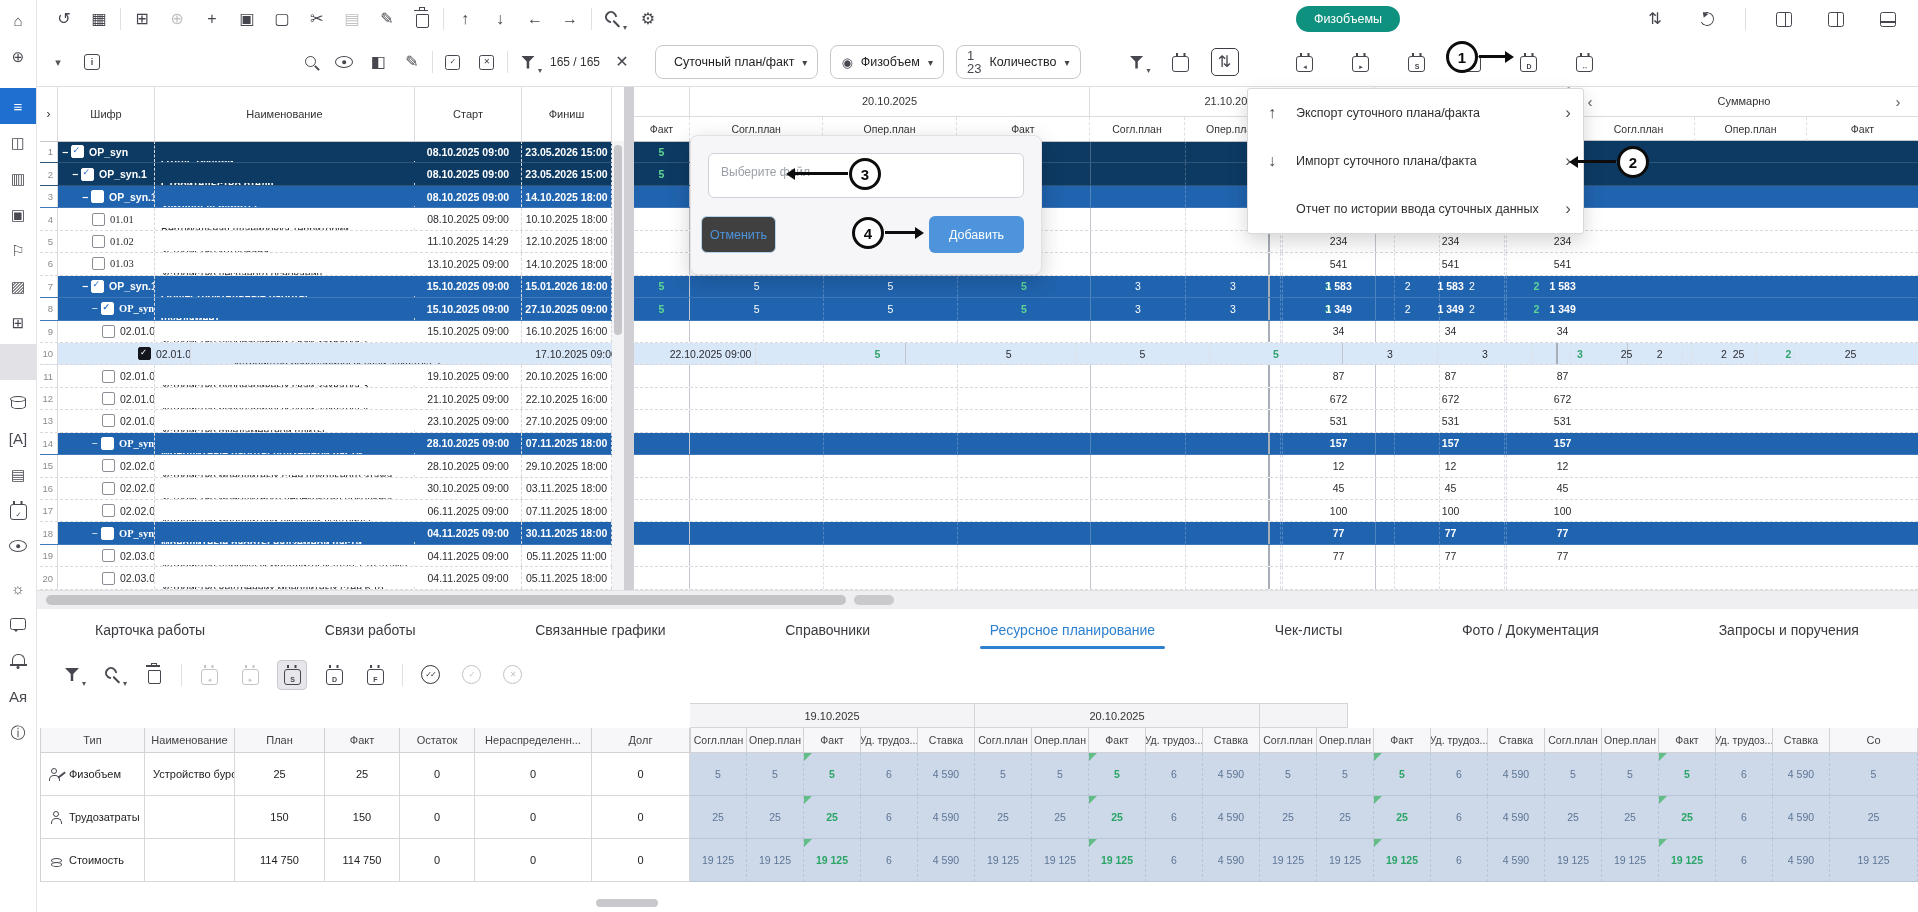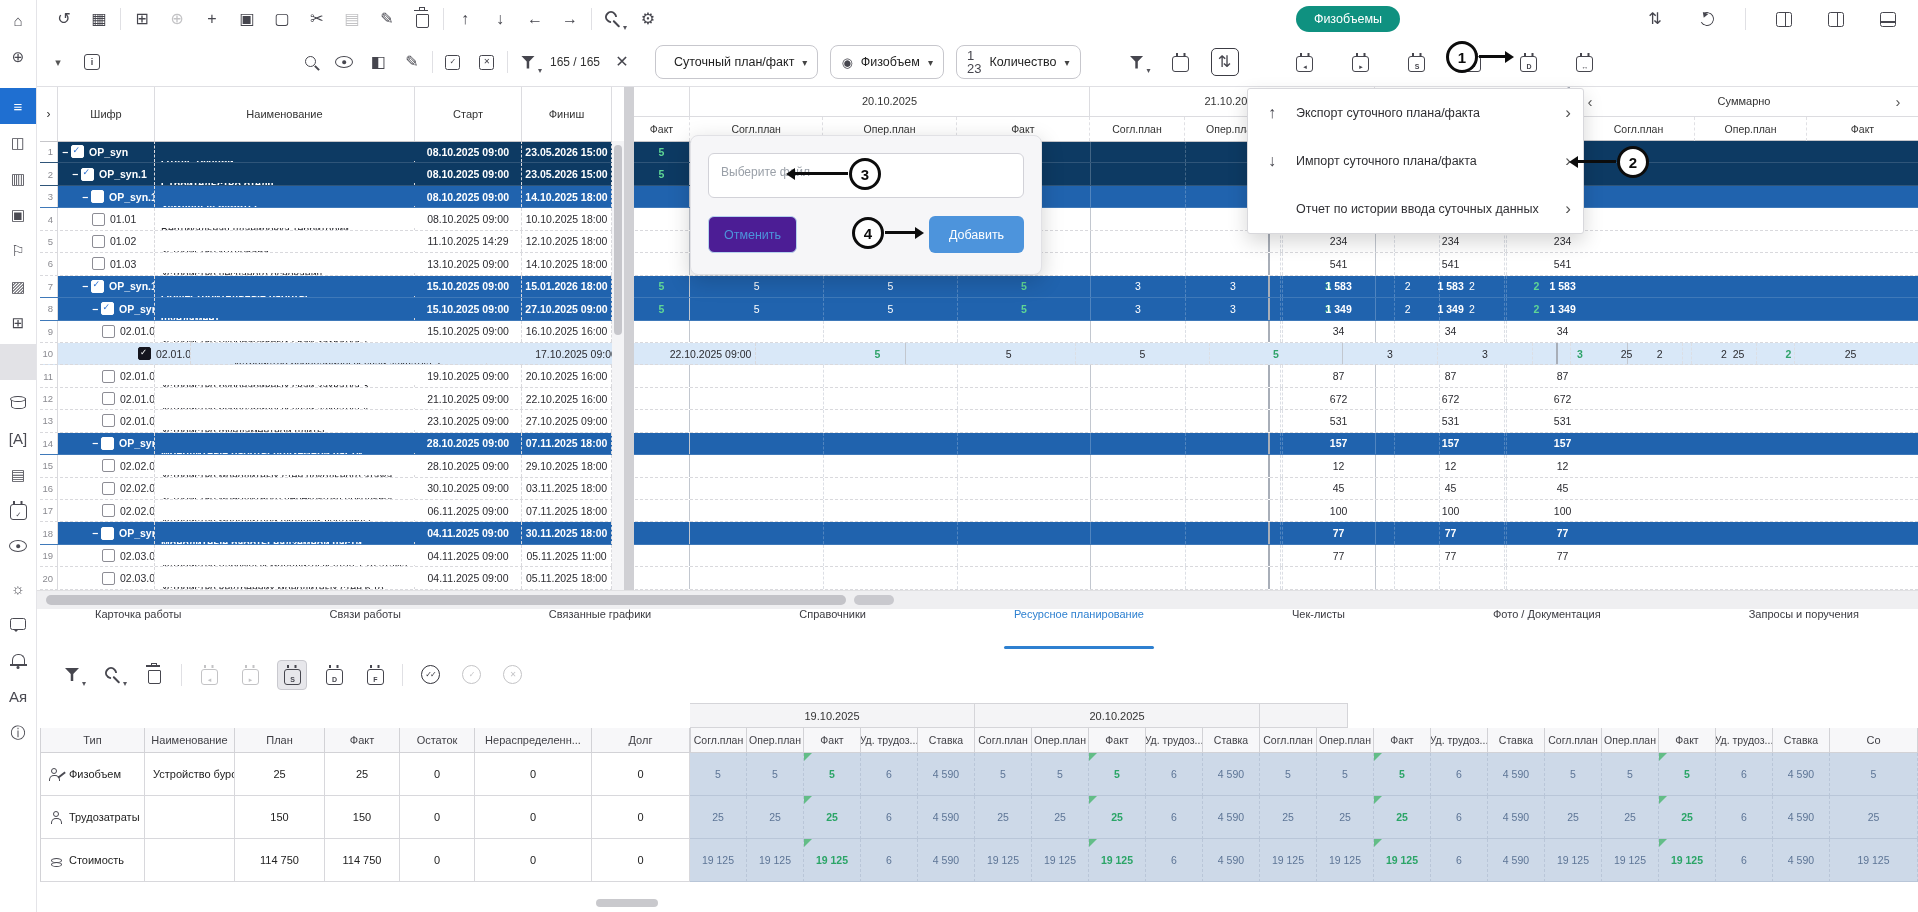--- a/index.html
+++ b/index.html
@@ -98,21 +98,21 @@
   #shead .r2 .hcell{width:112px;border-left:1px dashed #e0e0e4;font-size:10.5px;}
   #shead .sliv{width:12px;border-left:none;overflow:hidden;}
   
   #rows{left:40px;top:141px;width:1878px;height:449px;overflow:hidden;z-index:1;}
   .trow{display:flex;height:22.45px;box-sizing:border-box;align-items:stretch;font-size:10.5px;border-bottom:1px dashed #d9d9dd;background:#fff;cursor:default;}
   .trow.dark{background:#0d3a63;color:#fff;font-weight:bold;border-bottom:1px solid rgba(255,255,255,.14);}
   .trow.blue{background:#2063ae;color:#fff;font-weight:bold;border-bottom:1px solid rgba(255,255,255,.14);}
   .trow.sel{background:#d9e8f8;gap:36px;}
   .rnum{width:18px;background:#fff;color:#8a8a90;font-size:9.5px;font-weight:normal;display:flex;align-items:center;justify-content:flex-end;padding-right:4px;box-sizing:border-box;border-right:1px solid #dadade;flex:none;}
   .codecell{width:97px;display:flex;align-items:center;box-sizing:border-box;border-right:1px dashed #d9d9dd;flex:none;overflow:hidden;white-space:nowrap;}
-  .lvl0 .codecell{padding-left:4px;}.lvl1 .codecell{padding-left:14px;}.lvl2 .codecell{padding-left:24px;}.lvl3 .codecell{padding-left:34px;}.lvl4 .codecell{padding-left:44px;}
+  .lvl0 .codecell{padding-left:4px;}.lvl1 .codecell{padding-left:14px;}.lvl2 .codecell{padding-left:24px;}.lvl3 .codecell{padding-left:34px;font-family:Liberation Serif, serif;}.lvl4 .codecell{padding-left:44px;}
   .m{display:none;width:9px;flex:none;font-weight:bold;}
   .par .m{display:inline-block;}
   .cb{width:11px;height:11px;border:1.3px solid #8d8d95;border-radius:2px;background:#fff;margin-right:5px;position:relative;flex:none;cursor:pointer;}
   .dark .cb,.blue .cb{border-color:#fff;}
   .chk .cb::after{content:"✓";position:absolute;left:0.5px;top:-1.5px;font-size:9px;color:#2a6fd0;font-weight:bold;}
   .chkd .cb{background:#15151e;border-color:#15151e;}
   .chkd .cb::after{content:"✓";position:absolute;left:1px;top:-1px;font-size:8.5px;color:#fff;}
   .namecell{width:260px;display:flex;align-items:center;padding-left:6px;box-sizing:border-box;border-right:1px dashed #d9d9dd;flex:none;overflow:hidden;white-space:nowrap;margin-top:20px;}
   .startcell,.fincell{display:flex;align-items:center;justify-content:center;box-sizing:border-box;border-right:1px dashed #d9d9dd;flex:none;overflow:hidden;white-space:nowrap;}
   .startcell{width:107px;}.fincell{width:90px;}
@@ -134,35 +134,35 @@
   #vscr .th{position:absolute;left:2px;top:4px;width:8px;height:190px;background:#c6c6cb;border-radius:4px;}
   #split{left:624px;top:38px;width:10px;height:570px;background:#d0d0d4;z-index:4;}
   #hscr{left:36px;top:590px;right:0;height:18px;background:#efeff1;border-top:1px solid #e0e0e2;z-index:4;}
   #hscr .th1{position:absolute;left:10px;top:4px;width:800px;height:10px;background:#c3c3c8;border-radius:5px;}
   #hscr .th2{position:absolute;left:818px;top:4px;width:40px;height:10px;background:#c9c9ce;border-radius:5px;}
   
   #dlg{left:690px;top:135px;width:350px;height:138px;background:#f6f6f8;border:1px solid #e1e1e5;border-radius:8px;box-shadow:0 6px 22px rgba(0,0,0,.18);z-index:40;}
   .finput{position:absolute;left:17px;top:17px;width:316px;height:45px;background:#fff;border:1px solid #d2d2d8;border-radius:6px;box-sizing:border-box;padding:8px 12px;cursor:text;}
   .ph{color:#9aa0a8;font-size:12px;}
   .btn{position:absolute;top:80px;height:37px;border-radius:6px;font-size:12.5px;display:flex;align-items:center;justify-content:center;cursor:pointer;box-sizing:border-box;}
-  #btnCancel{left:17px;width:89px;background:#4c1d95;border:1px solid #b5d3ee;color:#4d94dc;}
+  #btnCancel{left:10px;width:75px;background:#404040;border:1px solid #b5d3ee;color:#4d94dc;}
   #btnAdd{right:17px;width:95px;background:#4d94dc;color:#fff;}
   
   #menu{left:1247px;top:88px;width:335px;height:144px;background:#fff;border:1px solid #d8d8dc;border-radius:3px;box-shadow:0 8px 20px rgba(0,0,0,.16);z-index:50;}
   .mitem{height:48px;display:flex;align-items:center;padding:0 12px 0 10px;gap:10px;cursor:pointer;}
   .mitem .lbl{font-size:12.5px;color:#2f2f33;flex:1;}
   .mitem .chev{font-size:17px;color:#555;}
   
   .co{position:absolute;width:32px;height:32px;border:3px solid #0c0c0c;border-radius:50%;background:#fff;display:flex;align-items:center;justify-content:center;font-size:15px;font-weight:bold;color:#0c0c0c;z-index:60;box-sizing:border-box;}
   .arr{position:absolute;height:3px;background:#0c0c0c;z-index:60;}
   .arr.hr::after{content:"";position:absolute;right:-9px;top:-4.5px;border:6px solid transparent;border-left:9px solid #0c0c0c;}
   .arr.hl::after{content:"";position:absolute;left:-9px;top:-4.5px;border:6px solid transparent;border-right:9px solid #0c0c0c;}
   
   #tabs{left:36px;top:608px;right:0;height:44px;background:#fff;display:flex;align-items:stretch;justify-content:space-between;padding:0 55px;z-index:3;}
-  .tab{display:flex;align-items:flex-start;font-size:11px;color:#3a3a40;cursor:pointer;position:relative;padding:0 4px;white-space:nowrap;}
+  .tab{display:flex;align-items:center;font-size:14px;color:#3a3a40;cursor:pointer;position:relative;padding:0 4px;white-space:nowrap;}
   .tab.active{color:#2e80d0;}
   .tab.active::after{content:"";position:absolute;left:-6px;right:-6px;bottom:3px;height:3px;background:#2e80d0;border-radius:2px;}
   
   #rtb{left:36px;top:652px;right:0;height:45px;background:#fff;display:flex;align-items:center;gap:13px;padding-left:22px;z-index:3;}
   
   #rtbl{left:40px;top:703px;width:1878px;height:192px;z-index:2;font-size:11px;}
   .rgrow{display:flex;height:25px;}
   .rgcell{box-sizing:border-box;border:1px solid #d5d5d9;border-left:none;background:#f4f4f6;display:flex;align-items:center;justify-content:center;color:#333;flex:none;}
   .rgblank{width:650px;border:none;background:#fff;flex:none;}
   .rhrow{display:flex;height:25px;}

